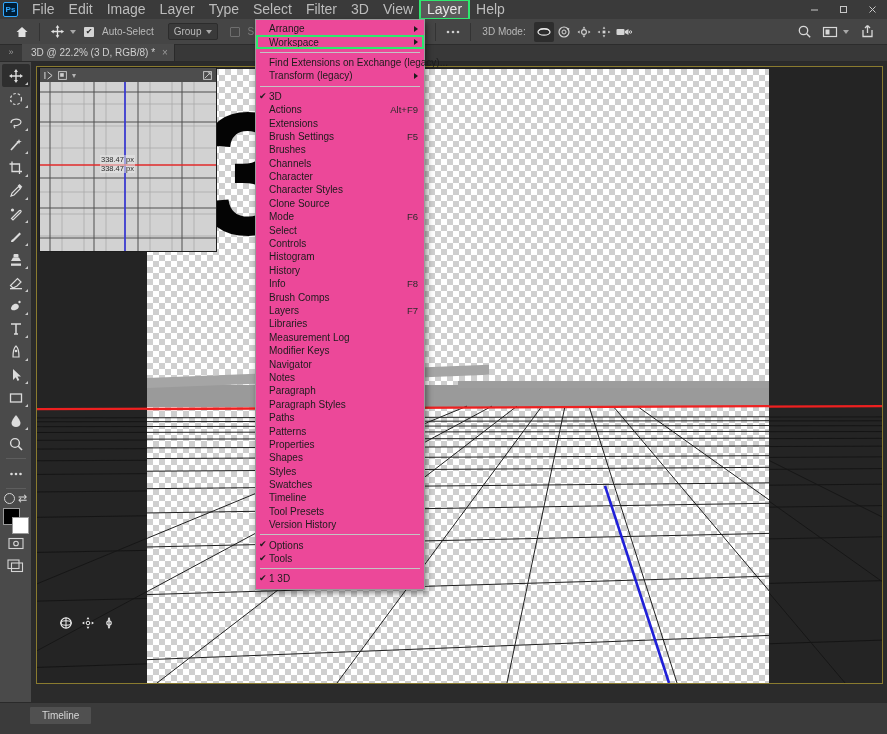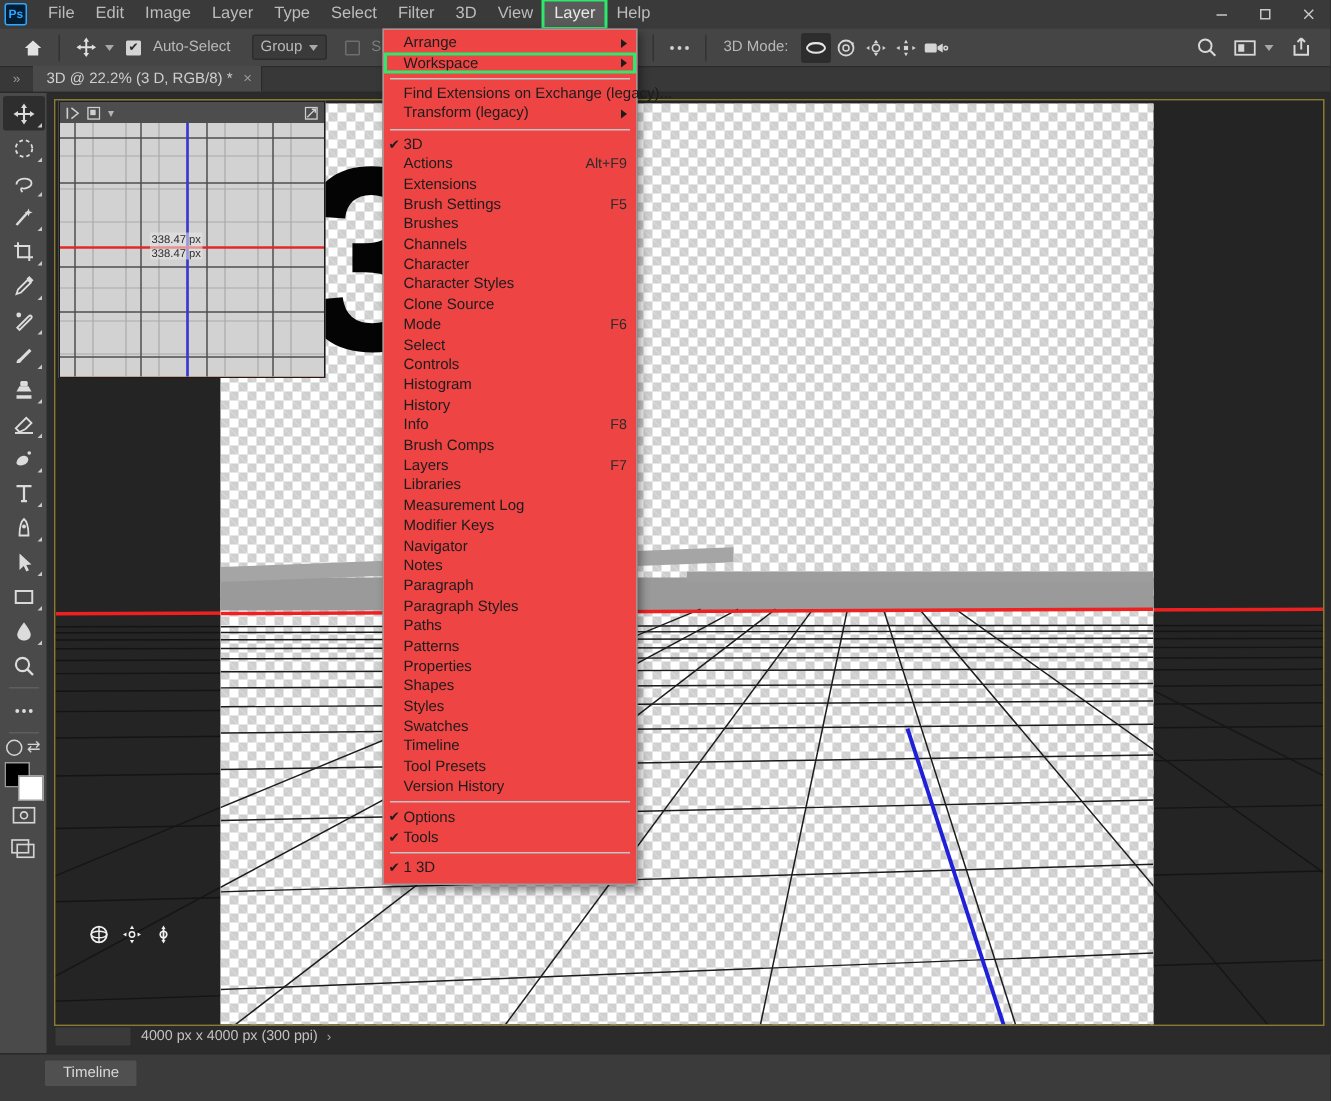--- a/index.html
+++ b/index.html
@@ -24,21 +24,21 @@
   }
   .ps-logo {
     width: 15px; height: 15px; margin-left: 3px; margin-right: 7px;
     background: #001e36; border: 1px solid #31a8ff; border-radius: 2px;
     color: #31a8ff; font-size: 8px; font-weight: bold;
     display: flex; align-items: center; justify-content: center;
     font-family: "Liberation Sans", sans-serif;
   }
   .menubar { display: flex; align-items: center; height: 19px; }
   .menu-item {
-    font-size: 11px; color: #bcbcbc; padding: 2px 7px;
+    font-size: 14px; color: #bcbcbc; padding: 2px 7px;
     line-height: 15px; white-space: nowrap; cursor: default;
   }
   .menu-item.active-hl {
     background: #5a5a5a; color: #e8e8e8;
     outline: 2px solid #2ee86e; outline-offset: -1px;
   }
   .wincontrols {
     position: absolute; right: 0; top: 0; height: 19px;
     display: flex; align-items: center;
   }
@@ -188,21 +188,21 @@
   .nav-head {
     height: 14px; background: #4d4d4d; display: flex; align-items: center;
     padding: 0 4px; gap: 5px; color: #cfcfcf; font-size: 8px;
   }
   .nav-body { position: absolute; left: 0; right: 0; top: 14px; bottom: 0;
     background: #f97316; overflow: hidden; }
 
   
   .dropdown {
     position: absolute; left: 255px; top: 19px; width: 170px;
-    background: #ef4444; border: 1px solid #9a9a9a;
+    background: #ec4899; border: 1px solid #9a9a9a;
     box-shadow: 2px 3px 6px rgba(0,0,0,.45);
     padding: 2px 0 3px 0; z-index: 40;
   }
   .mi {
     position: relative; display: flex; align-items: center;
     height: 13.4px; font-size: 10px; color: #1c1c1c; padding: 0 6px 0 13px;
     white-space: nowrap;
   }
   .mi .mi-label { flex: 1; }
   .mi .mi-accel { color: #2b2b2b; font-size: 9.5px; padding-left: 10px; }
@@ -655,25 +655,20 @@
             <line x1="0" y1="83" x2="176" y2="83" stroke="#e02a2a" stroke-width="1.6"></line>
           </svg>
           <div style="position:absolute;left:60px;top:73px;font-size:7.5px;color:#2b2b2b;background:rgba(230,230,230,.55);padding:0 1px;">338.47 px</div>
           <div style="position:absolute;left:60px;top:82px;font-size:7.5px;color:#2b2b2b;background:rgba(230,230,230,.55);padding:0 1px;">338.47 px</div>
         </div>
       </div>
 
     </div>
   </div>
 
-  <div class="statusbar">
-    <div class="status-zoomwrap"></div>
-    <span class="status-text">4000 px x 4000 px (300 ppi)</span>
-    <span class="status-arrow">›</span>
-  </div>
 
   <div class="timelinebar">
     <div class="timeline-tab">Timeline</div>
   </div>
 
   <div class="dropdown" id="window-menu">
       <div class="mi">
         <span class="mi-label">Arrange</span>
         <span class="mi-sub"></span>
       </div>

